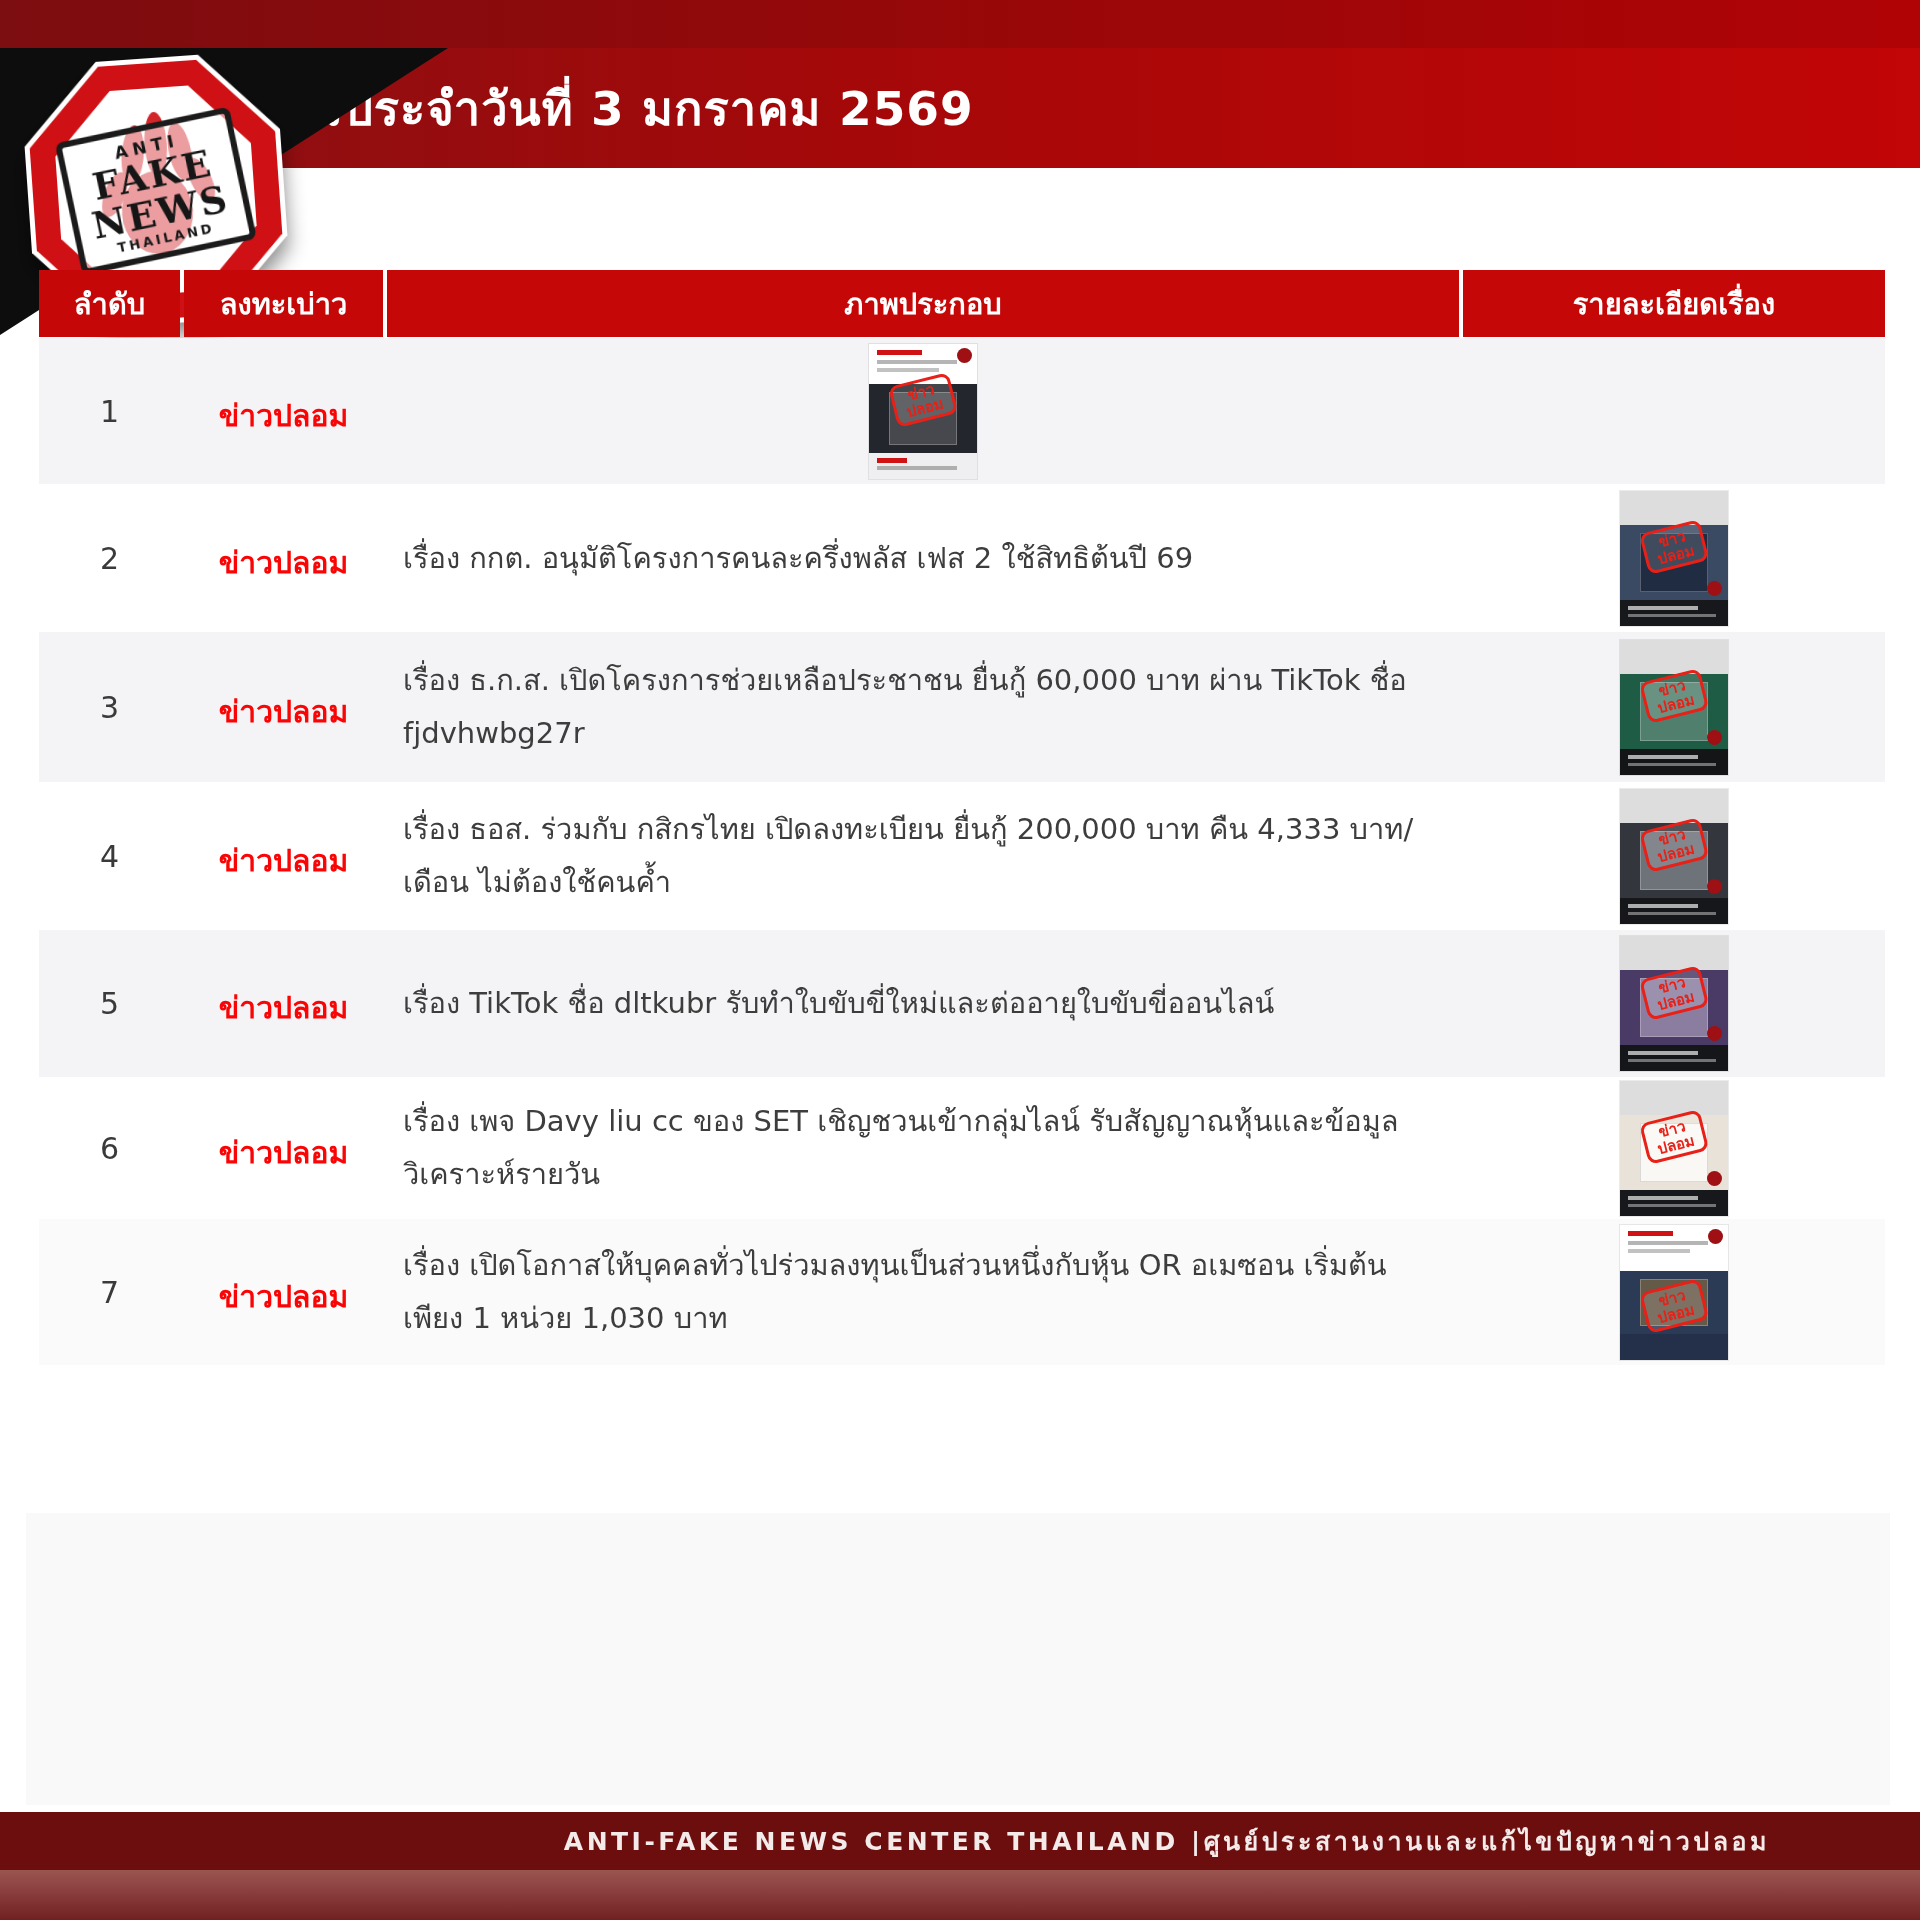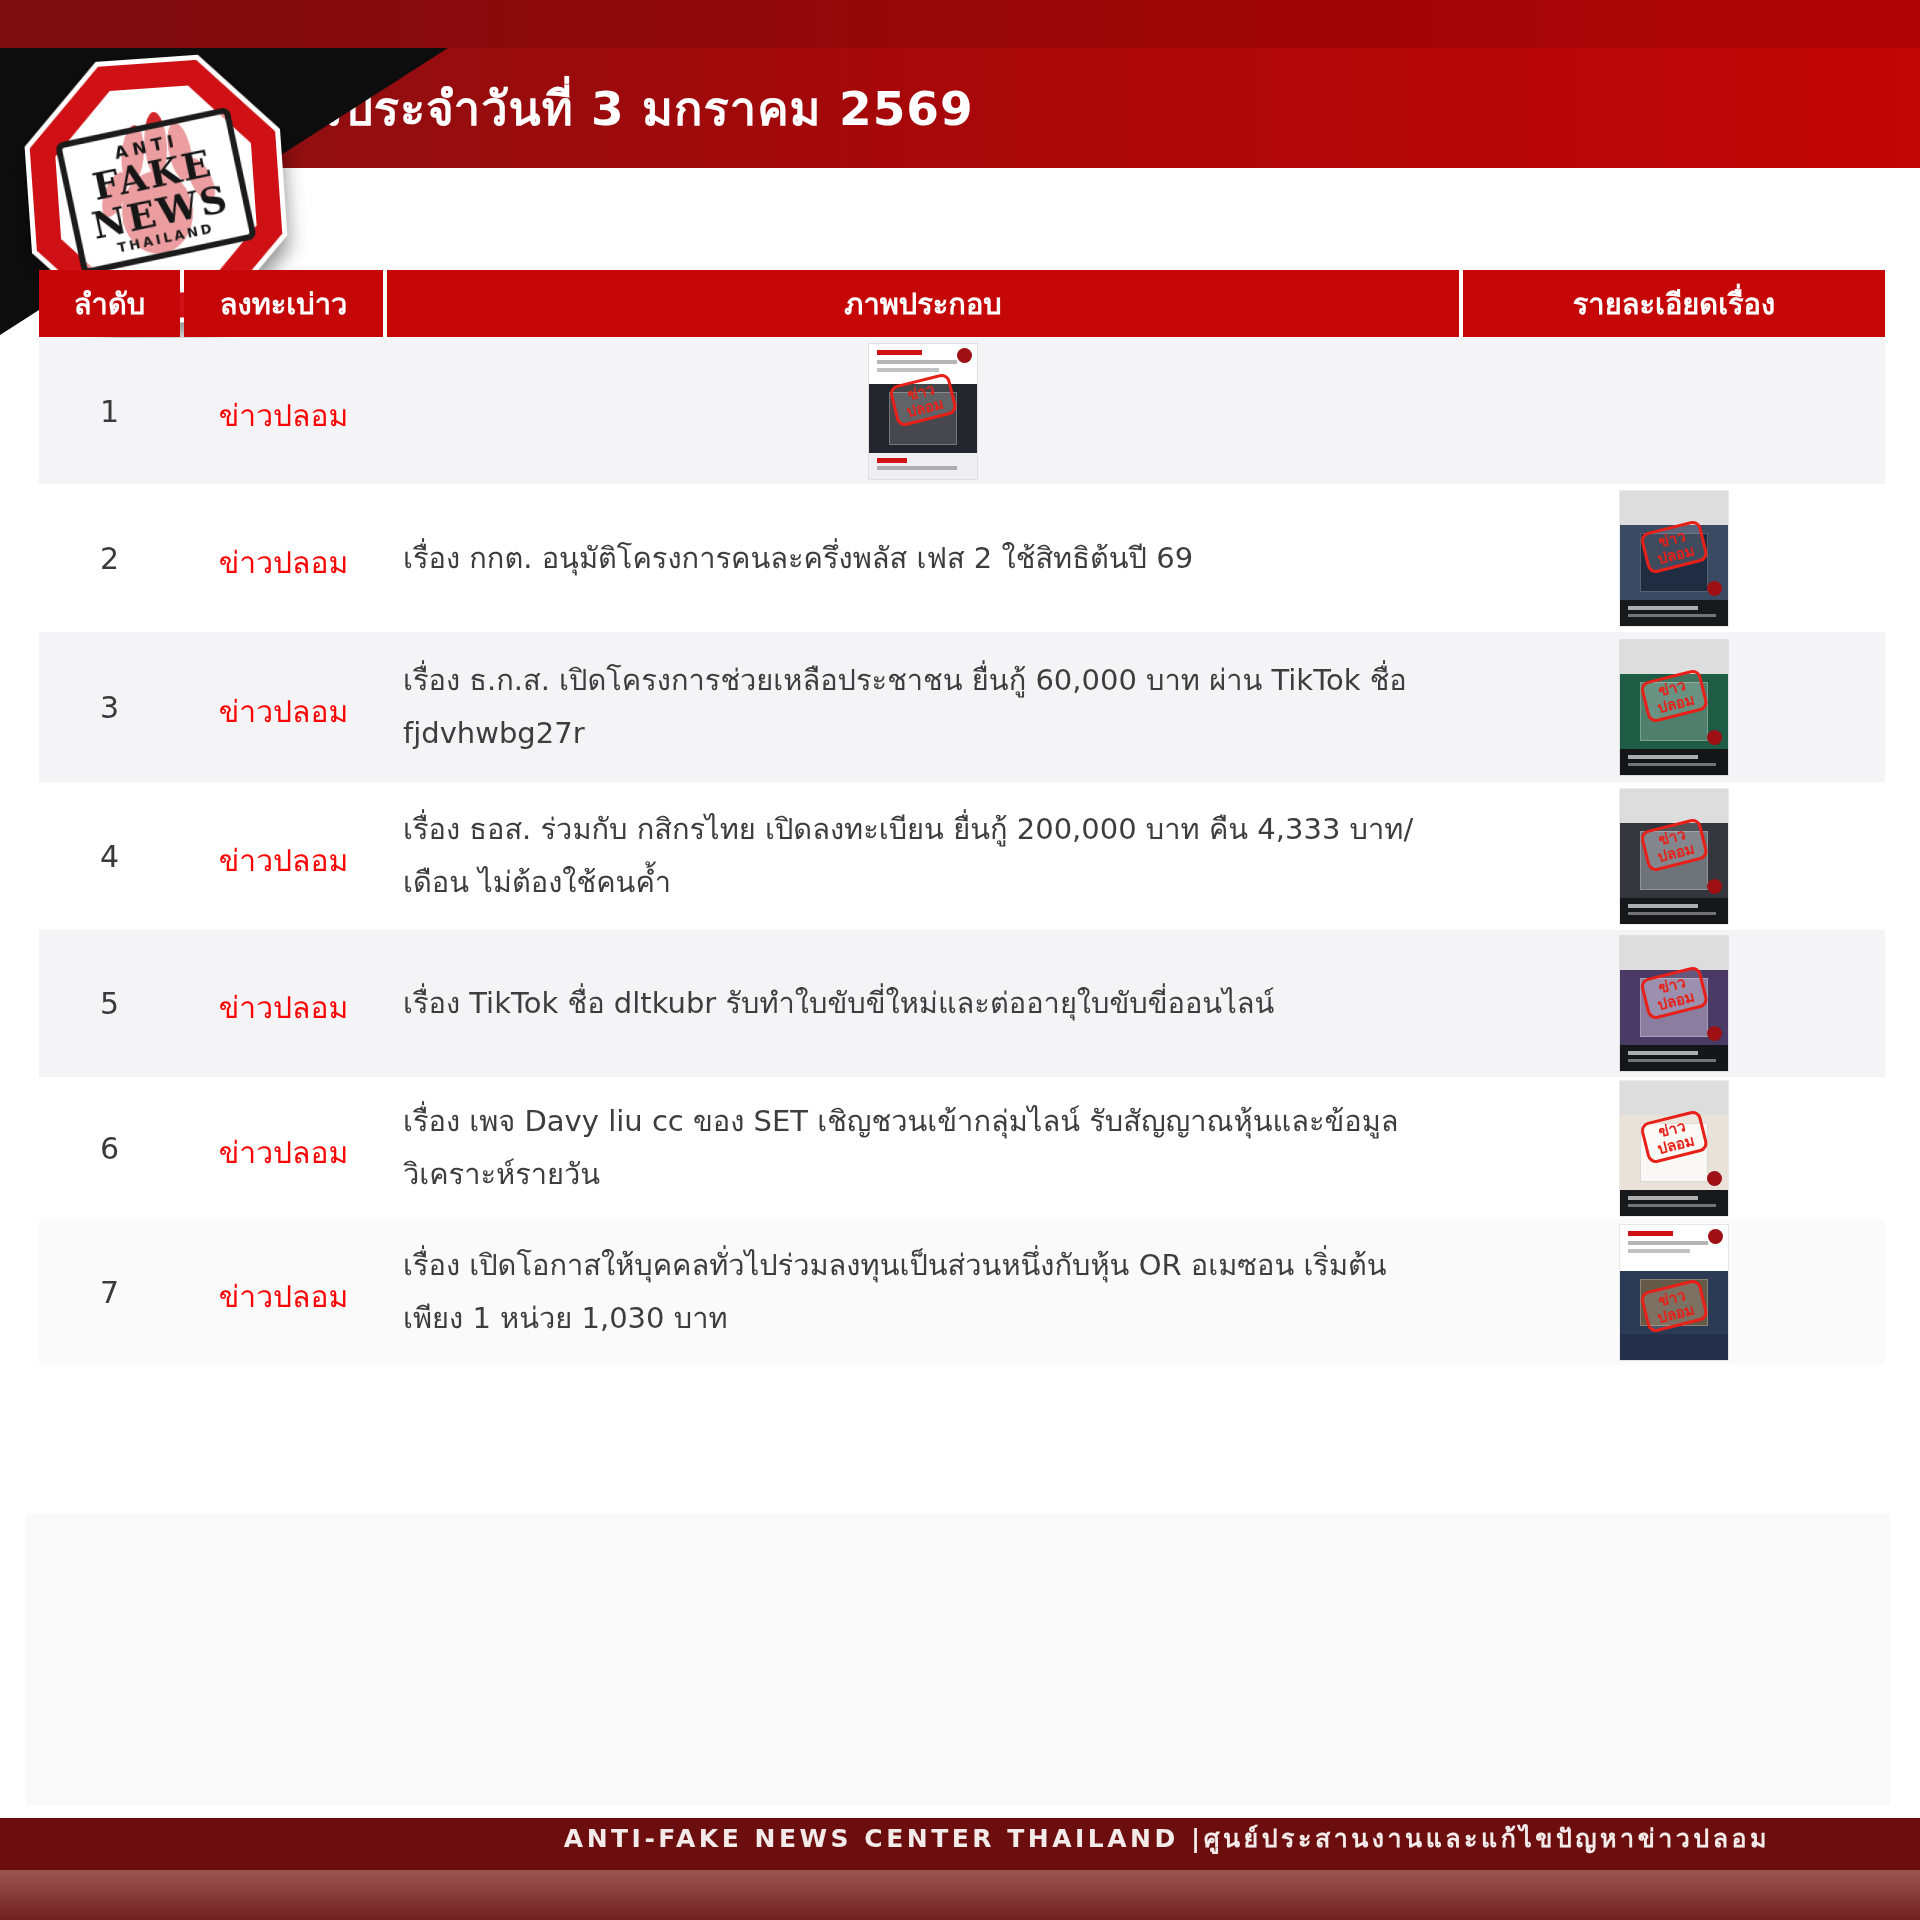--- a/index.html
+++ b/index.html
@@ -42,21 +42,21 @@
   .trow:nth-child(even){background:#f4f4f6;}
   .trow:nth-child(2){height:146px;}
   .trow:nth-child(3){height:148px;}
   .trow:nth-child(4){height:150px;}
   .trow:nth-child(5){height:148px;}
   .trow:nth-child(6){height:147px;}
   .trow:nth-child(7){height:142px;}
   .trow:nth-child(8){height:146px;background:#fafafb;}
   .cell{display:flex;align-items:center;}
   .cell.no{justify-content:center;font-size:30px;color:#3a3a3a;}
-  .cell.type{justify-content:center;font-size:30px;font-weight:normal;color:#fa0505;margin-top:8px;}
+  .cell.type{justify-content:center;font-size:30px;font-weight:bold;color:#fa0505;margin-top:8px;}
   .cell.detail{font-size:29px;color:#3d3d3d;line-height:53px;padding:0 26px 0 16px;}
   .cell.pic{justify-content:center;}
 
   
   .thumb{position:relative;width:108px;height:135px;overflow:hidden;background:#dddddd;
          box-shadow:0 0 0 1px rgba(0,0,0,0.08);}
   .thumb .top{position:absolute;left:0;top:0;right:0;height:34px;}
   .thumb .mid{position:absolute;left:0;top:34px;right:0;bottom:26px;}
   .thumb .bot{position:absolute;left:0;right:0;bottom:0;height:26px;}
   .thumb .scr{position:absolute;left:20px;right:20px;top:8px;bottom:8px;
@@ -74,21 +74,21 @@
           color:#e82017;font-size:15px;line-height:16px;font-weight:bold;
           background:rgba(255,255,255,0.15);white-space:nowrap;}
 
   
   .t1 .top{background:#ffffff;height:40px;} .t1 .mid{top:40px;background:#23262c;} .t1 .bot{background:#efeff1;} .t2 .mid{background:#3b4a63;} .t2 .bot{background:#17181c;} .t3 .mid{background:#1f5c46;} .t3 .bot{background:#141517;} .t4 .mid{background:#33363c;} .t4 .bot{background:#16171a;} .t5 .mid{background:#4a3b66;} .t5 .bot{background:#15161a;} .t6 .mid{background:#e9e2d8;} .t6 .bot{background:#17181b;}
   .t7 .top{background:#ffffff;height:46px;} .t7 .mid{top:46px;background:#2b3a55;} .t7 .bot{background:#24304a;}
 
   
   .empty-panel{position:absolute;left:26px;top:1513px;width:1864px;height:292px;background:#f9f9fa;}
   .footer-bar{position:absolute;left:0;top:1812px;width:1920px;height:58px;background:#6d0e0e;
-              display:flex;align-items:flex-start;justify-content:flex-end;margin-top:6px;}
+              display:flex;align-items:center;justify-content:flex-end;}
   .footer-bar .ftext{color:#f3eaea;font-size:25px;font-weight:bold;letter-spacing:3.5px;
                      padding-right:150px;white-space:nowrap;}
   .bottom-band{position:absolute;left:0;top:1870px;width:1920px;height:50px;
                background:linear-gradient(180deg,#9a5550 0%,#8c4040 40%,#702020 100%);}
 </style>
 </head>
 <body>
 
 <div class="page">
 

